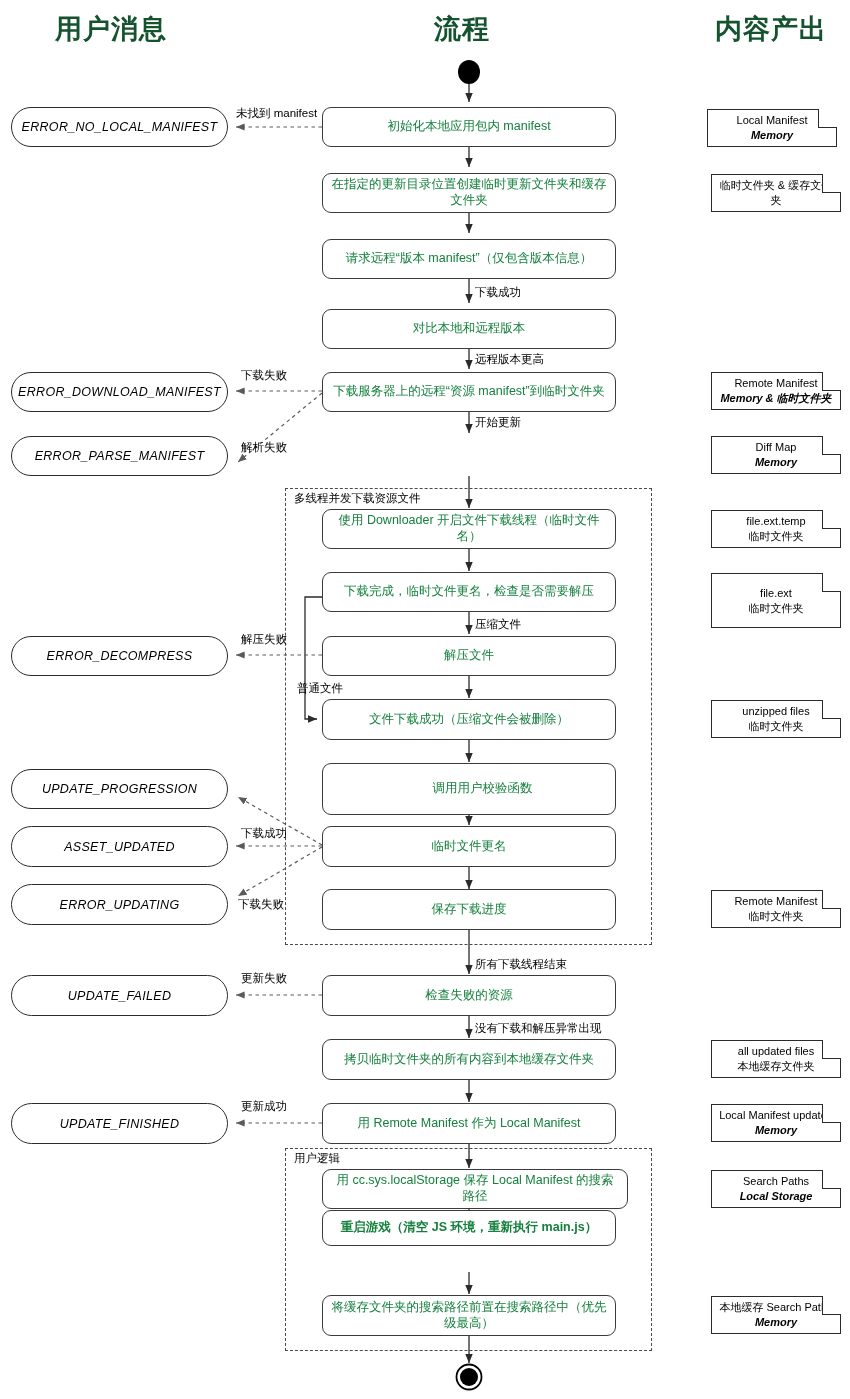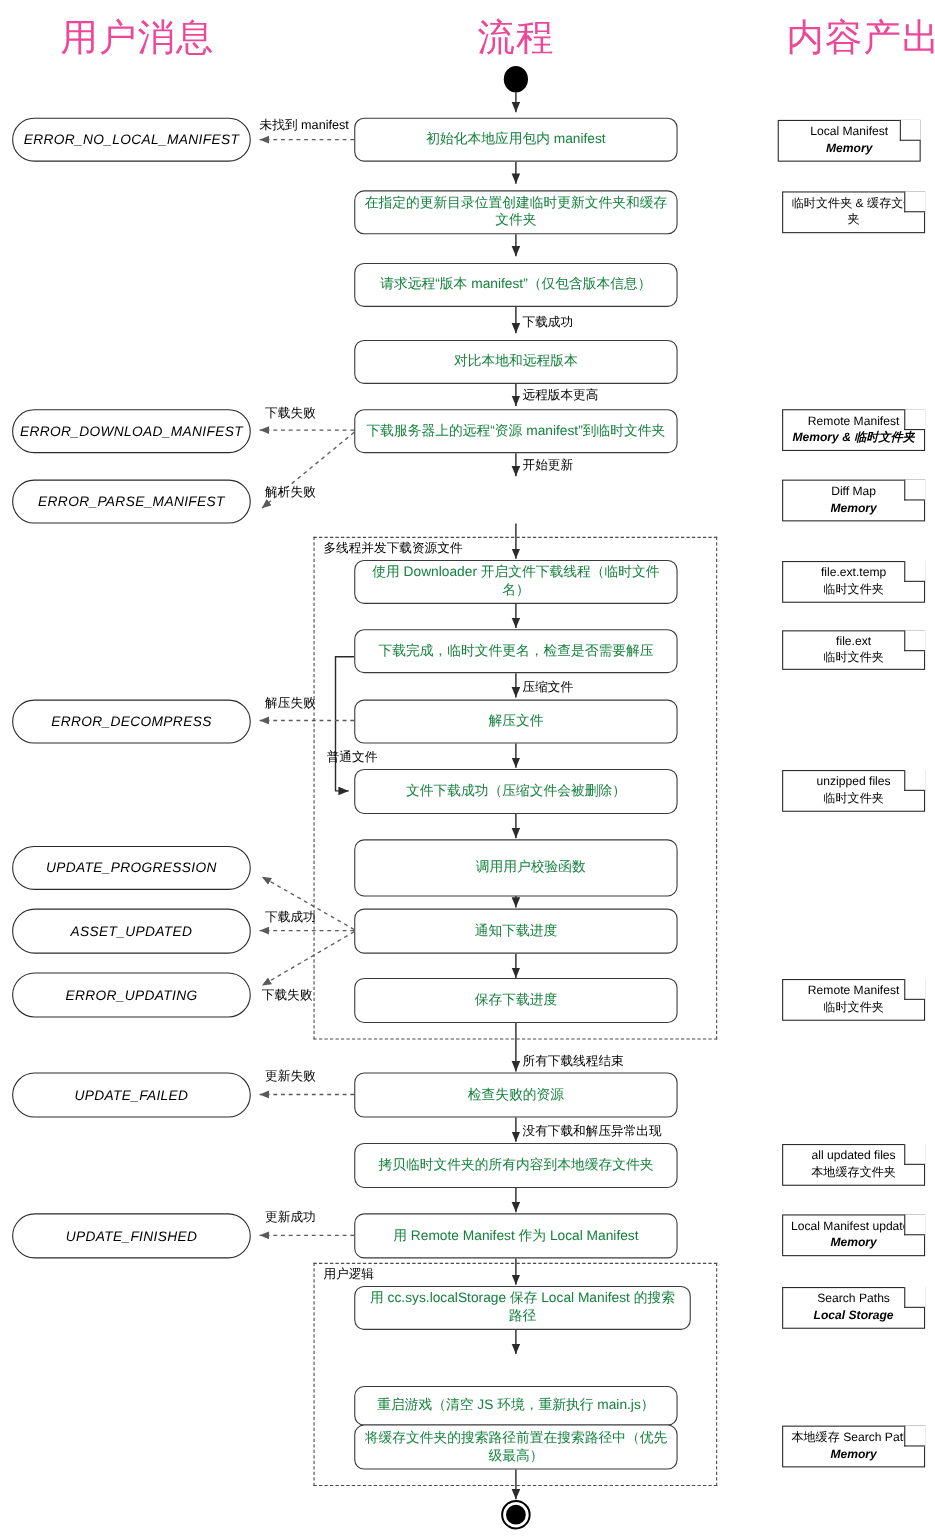--- a/index.html
+++ b/index.html
@@ -10,25 +10,25 @@
   #canvas{
     position:relative;
     width:850px;
     height:1399px;
     background:#ffffff;
     overflow:hidden;
   }
   
   .col-head{
     position:absolute;
-    font-size:34px;
-    font-weight:normal;
+    font-size:27px;
+    font-weight:bold;
     letter-spacing:1px;
     white-space:nowrap;
-    color:#ec4899;
+    color:#14532d;
   }
   
   .proc{
     position:absolute;
     box-sizing:border-box;
     border:1.3px solid #3b3b3b;
     border-radius:9px;
     background:#fff;
     display:flex;
     align-items:center;
@@ -212,27 +212,27 @@
   <div class="proc" style="left:322px; top:107px;  width:294px; height:40px;">初始化本地应用包内 manifest</div>
   <div class="proc" style="left:322px; top:173px;  width:294px; height:40px;">在指定的更新目录位置创建临时更新文件夹和缓存文件夹</div>
   <div class="proc" style="left:322px; top:239px;  width:294px; height:40px;">请求远程“版本 manifest”（仅包含版本信息）</div>
   <div class="proc" style="left:322px; top:309px;  width:294px; height:40px;">对比本地和远程版本</div>
   <div class="proc" style="left:322px; top:372px;  width:294px; height:40px;">下载服务器上的远程“资源 manifest”到临时文件夹</div>
   <div class="proc" style="left:322px; top:509px;  width:294px; height:40px;">使用 Downloader 开启文件下载线程（临时文件名）</div>
   <div class="proc" style="left:322px; top:572px;  width:294px; height:40px;">下载完成，临时文件更名，检查是否需要解压</div>
   <div class="proc" style="left:322px; top:636px;  width:294px; height:40px;">解压文件</div>
   <div class="proc" style="left:322px; top:699px;  width:294px; height:41px;">文件下载成功（压缩文件会被删除）</div>
   <div class="proc" style="left:322px; top:763px;  width:294px; height:52px;padding-left:35px;">调用用户校验函数</div>
-  <div class="proc" style="left:322px; top:826px;  width:294px; height:41px;">通知下载进度</div>
+  <div class="proc" style="left:322px; top:826px;  width:294px; height:41px;">临时文件更名</div>
   <div class="proc" style="left:322px; top:889px;  width:294px; height:41px;">保存下载进度</div>
   <div class="proc" style="left:322px; top:975px;  width:294px; height:41px;">检查失败的资源</div>
   <div class="proc" style="left:322px; top:1039px; width:294px; height:41px;">拷贝临时文件夹的所有内容到本地缓存文件夹</div>
   <div class="proc" style="left:322px; top:1103px; width:294px; height:41px;">用 Remote Manifest 作为 Local Manifest</div>
   <div class="proc" style="left:322px; top:1169px; width:306px; height:40px;">用 cc.sys.localStorage 保存 Local Manifest 的搜索路径</div>
-  <div class="proc" style="left:322px; top:1260px; width:294px; height:36px;">重启游戏（清空 JS 环境，重新执行 main.js）</div>
+  <div class="proc" style="left:322px; top:1210px; width:294px; height:36px;font-weight:bold;">重启游戏（清空 JS 环境，重新执行 main.js）</div>
   <div class="proc" style="left:322px; top:1295px; width:294px; height:41px;">将缓存文件夹的搜索路径前置在搜索路径中（优先级最高）</div>
 
   <div class="evt" style="left:11px;  top:107px;  width:217px; height:40px;">ERROR_NO_LOCAL_MANIFEST</div>
   <div class="evt" style="left:11px;  top:372px;  width:217px; height:40px;">ERROR_DOWNLOAD_MANIFEST</div>
   <div class="evt" style="left:11px;  top:436px;  width:217px; height:40px;">ERROR_PARSE_MANIFEST</div>
   <div class="evt" style="left:11px;  top:636px;  width:217px; height:40px;">ERROR_DECOMPRESS</div>
   <div class="evt" style="left:11px;  top:769px;  width:217px; height:40px;">UPDATE_PROGRESSION</div>
   <div class="evt" style="left:11px;  top:826px;  width:217px; height:41px;">ASSET_UPDATED</div>
   <div class="evt" style="left:11px;  top:884px;  width:217px; height:41px;">ERROR_UPDATING</div>
   <div class="evt" style="left:11px;  top:975px;  width:217px; height:41px;">UPDATE_FAILED</div>
@@ -260,21 +260,21 @@
     <span class="l1">Diff Map</span>
     <span class="l2">Memory</span>
   </div>
 
   <div class="note" style="left:711px; top:510px; width:130px; height:38px;">
     <span class="fold2"></span>
     <span class="l1">file.ext.temp</span>
     <span class="l2cn">临时文件夹</span>
   </div>
 
-  <div class="note" style="left:711px; top:573px; width:130px; height:36px;">
+  <div class="note" style="left:711px; top:573px; width:130px; height:55px;">
     <span class="fold2"></span>
     <span class="l1">file.ext</span>
     <span class="l2cn">临时文件夹</span>
   </div>
 
   <div class="note" style="left:711px; top:700px; width:130px; height:38px;">
     <span class="fold2"></span>
     <span class="l1">unzipped files</span>
     <span class="l2cn">临时文件夹</span>
   </div>

